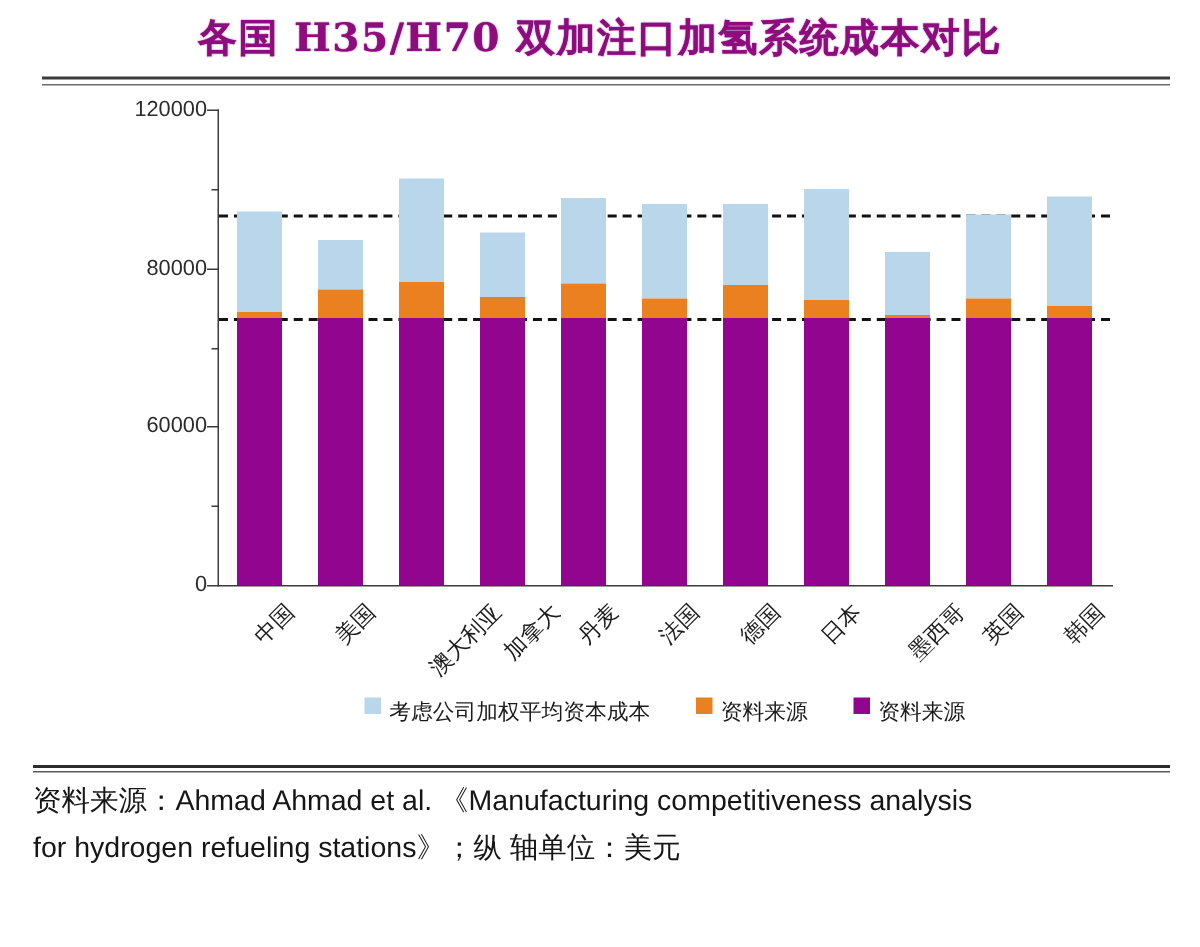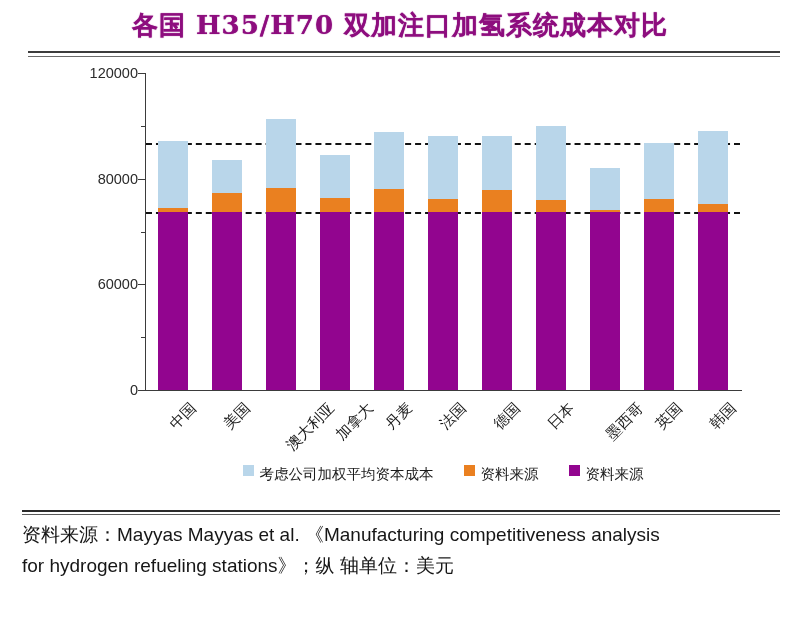--- a/index.html
+++ b/index.html
@@ -223,18 +223,18 @@
           <span class="lg-sw" style="background: rgb(146, 5, 143);"></span>
           <span class="lg-tx">资料来源</span>
         </div>
       </div>
   </div>
 
   <div class="rule-bot"></div>
   <div class="rule-bot2"></div>
 
   <div class="source">
-    <span class="cn">资料来源：</span><span>Mayyas Mayyas et al. 《Manufacturing</span>
+    <span class="cn">资料来源：</span><span>Ahmad Ahmad et al. 《Manufacturing</span>
     <span>competitiveness analysis for hydrogen refueling stations》；</span><span class="cn">纵</span>
     <span class="cn">轴单位：美元</span>
   </div>
 
 </div>
 
 </body></html>

